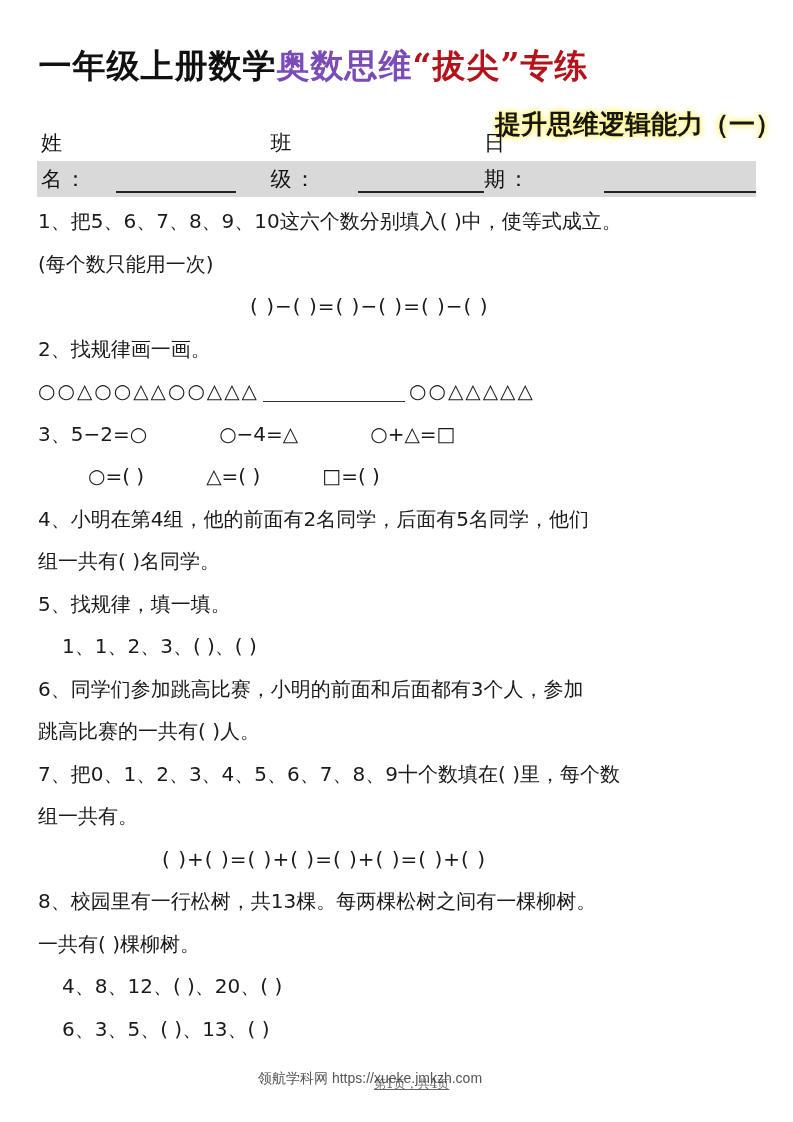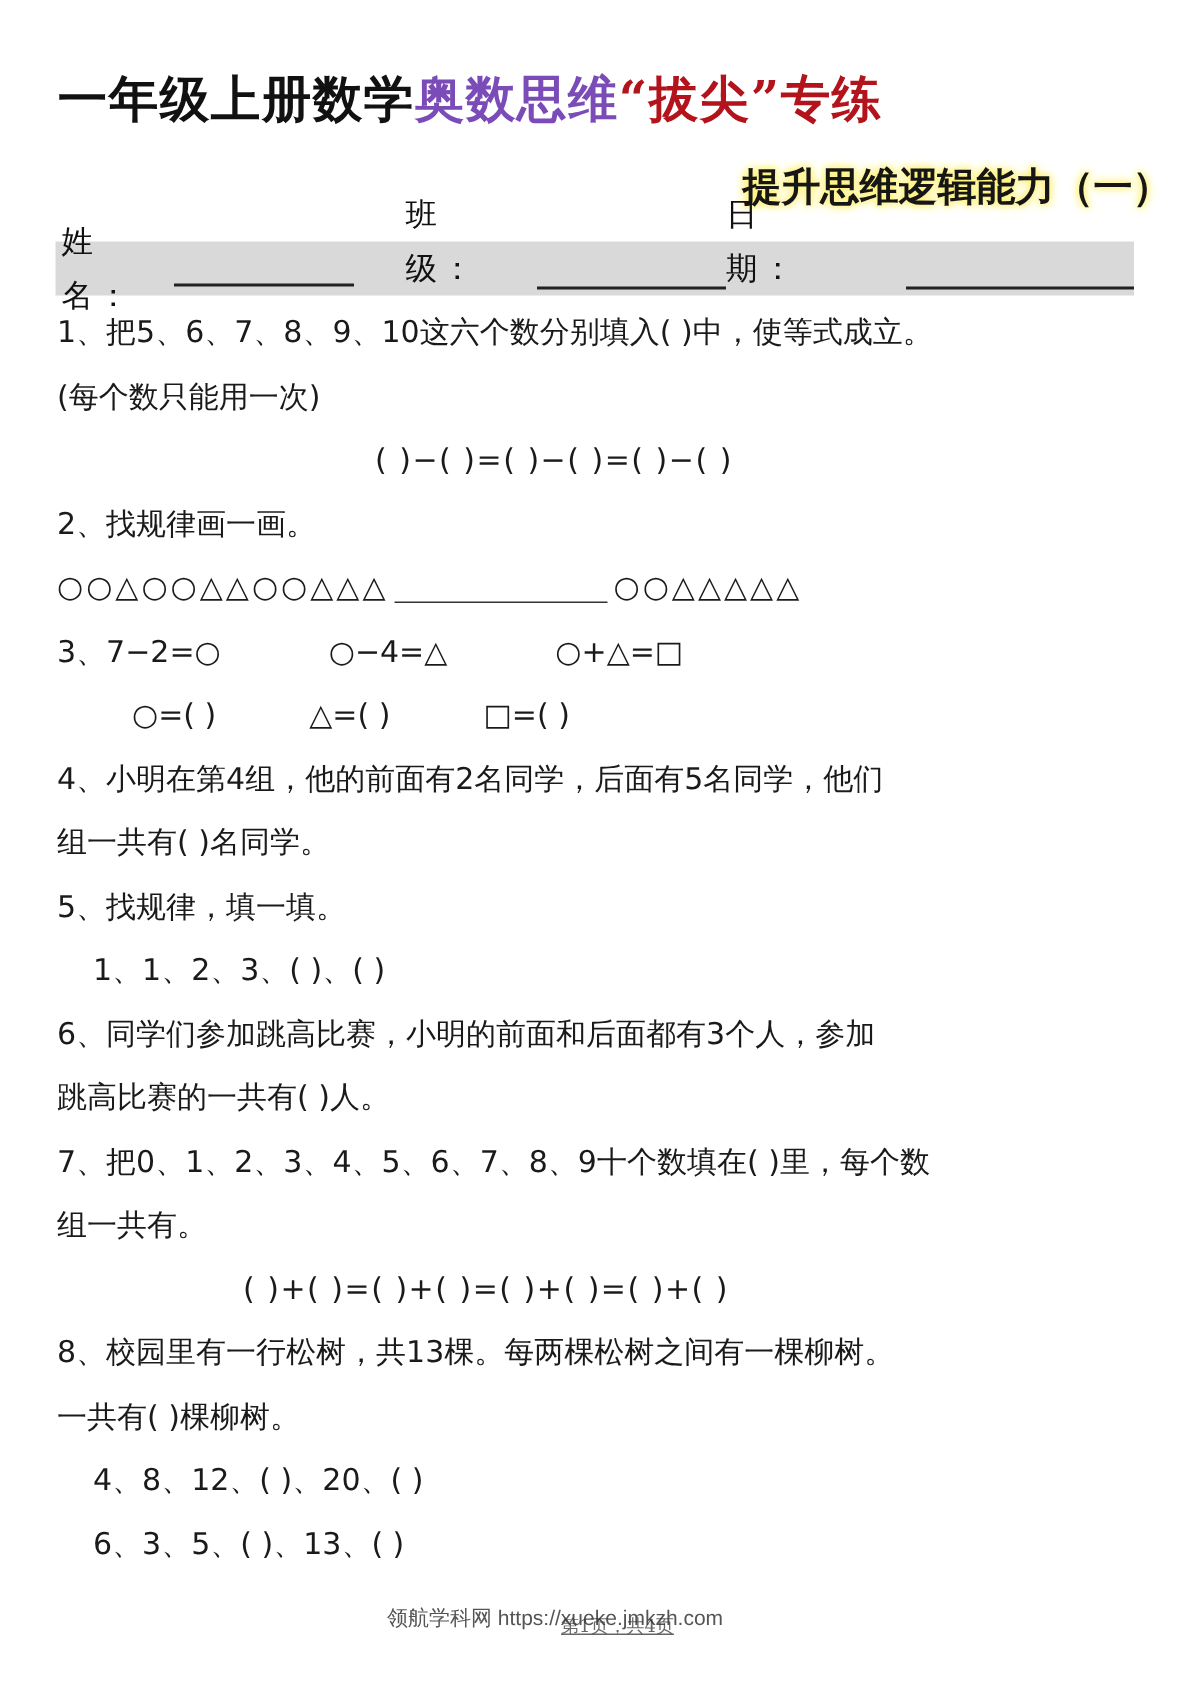--- a/index.html
+++ b/index.html
@@ -54,21 +54,21 @@
 </head>
 <body>
 
 <div class="title">
   <span class="t-black">一年级上册数学</span><span class="t-purple">奥数思维</span><span class="t-red">“拔尖”专练</span>
 </div>
 
 <div class="subtitle">提升思维逻辑能力（一）</div>
 
 <div class="infobar">
-  <div class="field" style="margin-left:4px;align-items:center;">
+  <div class="field" style="margin-left:4px;">
     <span class="label">姓名：</span>
     <span class="line" style="width:126px;margin-left:6px;"></span>
   </div>
   <div class="field" style="margin-left:34px;gap:13px;">
     <span class="label">班级：</span>
     <span class="line" style="width:132px;margin-left:6px;"></span>
   </div>
   <div class="field" style="gap:46px;">
     <span class="label">日期：</span>
     <span class="line" style="width:160px;margin-left:6px;"></span>
@@ -80,21 +80,21 @@
   <div class="row">1、把5、6、7、8、9、10这六个数分别填入( )中，使等式成立。</div>
   <div class="row">(每个数只能用一次)</div>
   <div class="row eq1">(  )−(  )=(  )−(  )=(  )−(  )</div>
 
   <div class="row">2、找规律画一画。</div>
   <div class="row shapes">
     <span>○○△○○△△○○△△△</span><span class="blank-line"></span><span>○○△△△△△</span>
   </div>
 
   <div class="row">
-    <span>3、7−2=○</span><span class="sp"></span><span>○−4=△</span><span class="sp"></span><span>○+△=□</span>
+    <span>3、5−2=○</span><span class="sp"></span><span>○−4=△</span><span class="sp"></span><span>○+△=□</span>
   </div>
   <div class="row indent2">
     <span>○=(  )</span><span class="sp2"></span><span>△=(  )</span><span class="sp2"></span><span>□=(  )</span>
   </div>
 
   <div class="row">4、小明在第4组，他的前面有2名同学，后面有5名同学，他们</div>
   <div class="row">组一共有(  )名同学。</div>
 
   <div class="row">5、找规律，填一填。</div>
   <div class="row indent1">1、1、2、3、(  )、(  )</div>

